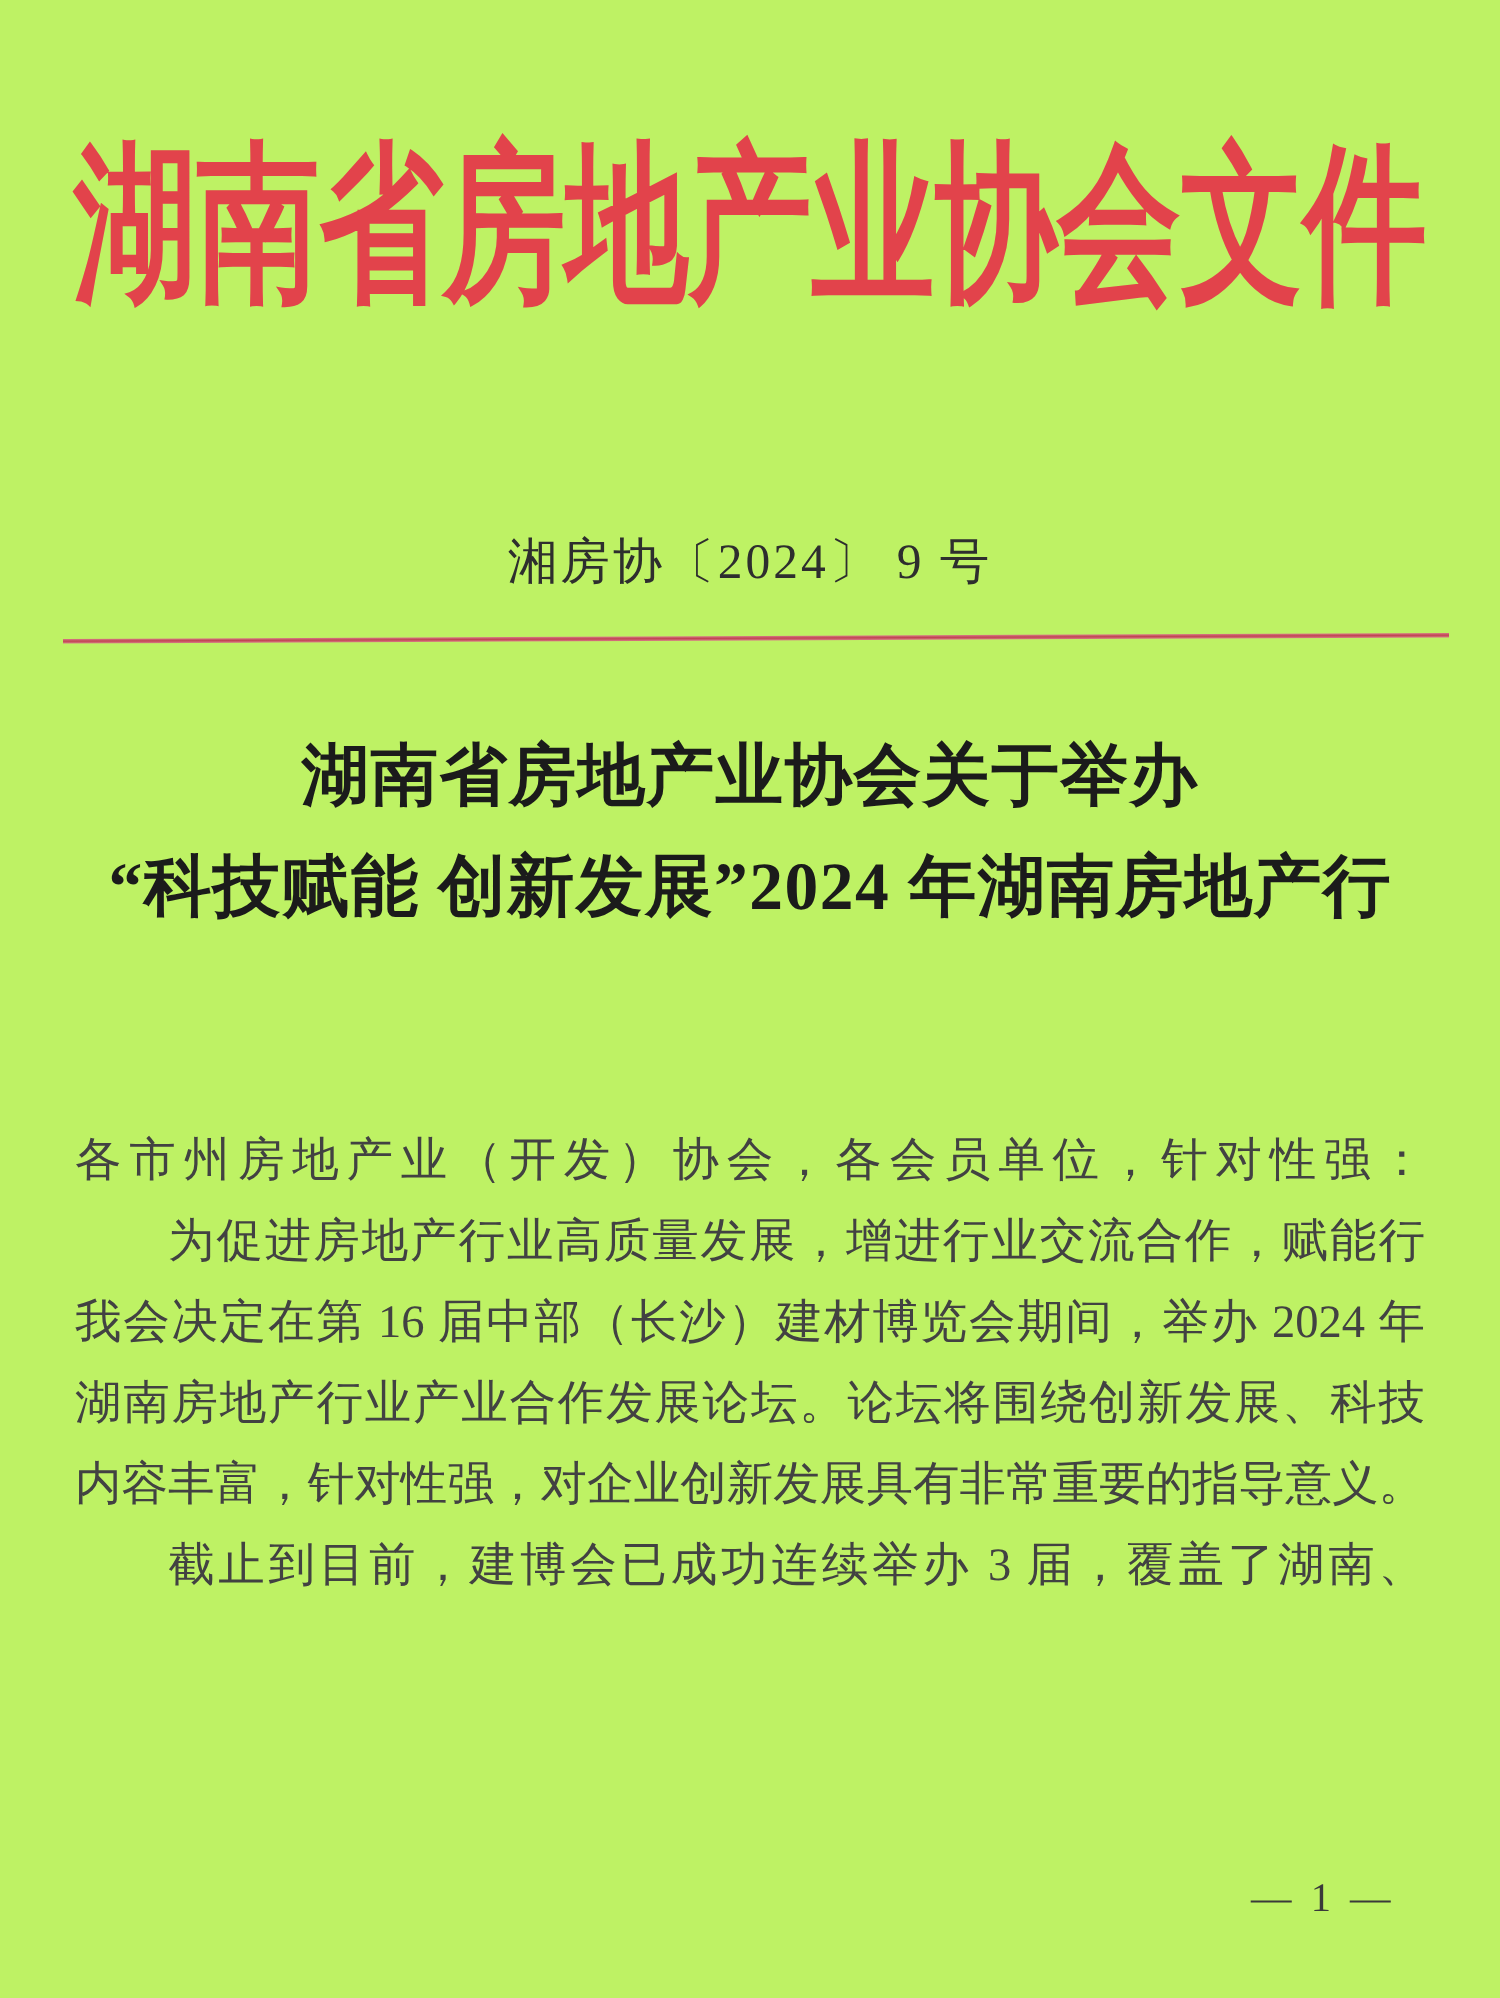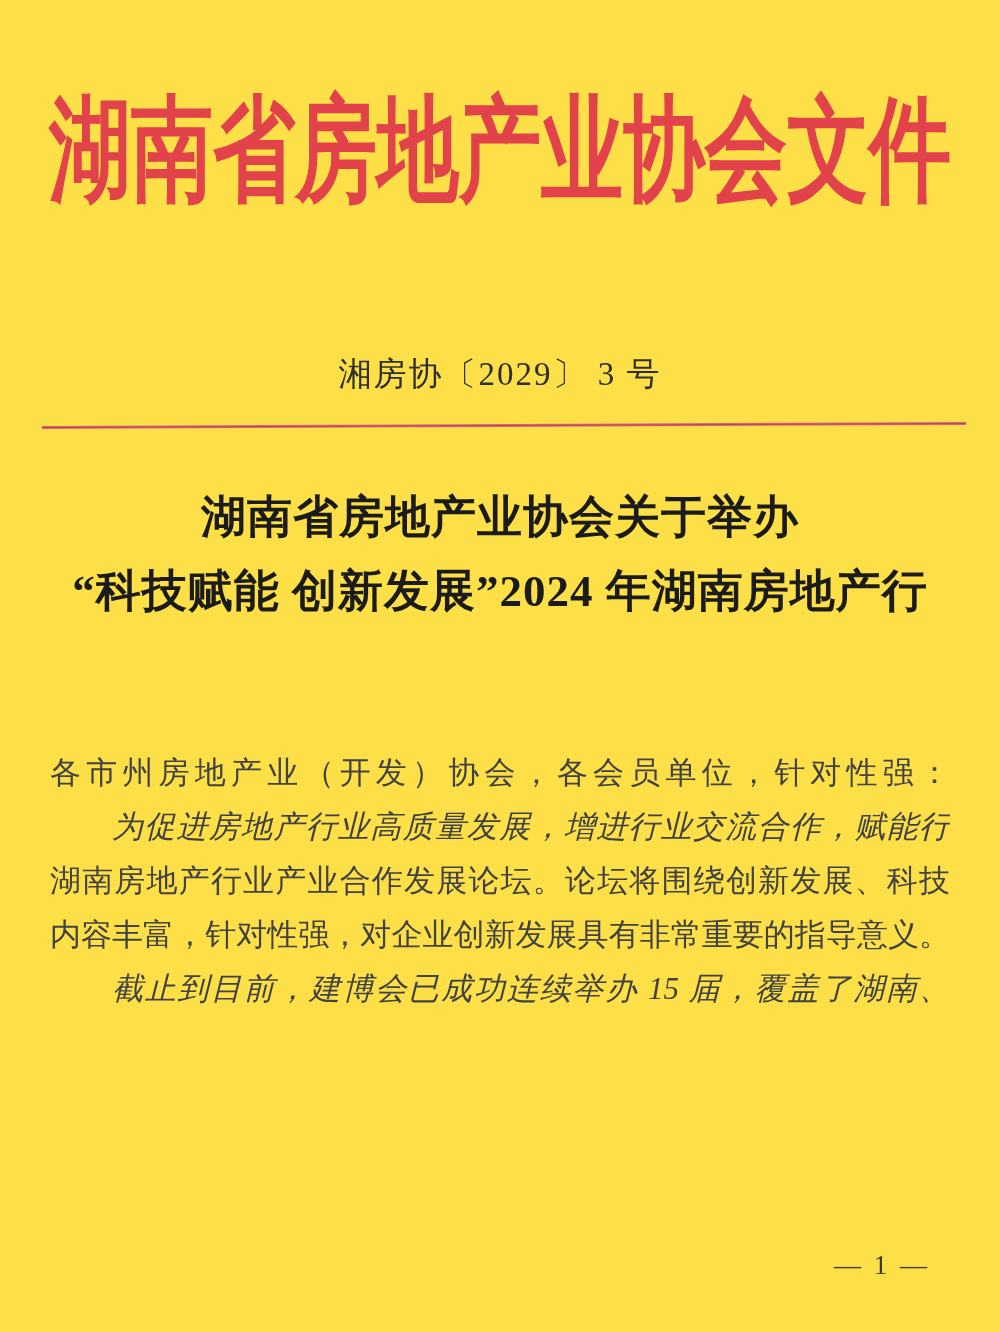--- a/index.html
+++ b/index.html
@@ -5,21 +5,21 @@
   html, body { margin: 0; padding: 0; }
   body {
     width: 1000px; height: 1332px;
     background: #ffffff;
     font-family: "Liberation Serif", "DejaVu Serif", serif;
     position: relative;
     overflow: hidden;
   }
   .page {
     position: absolute; inset: 0;
-    background: #fde047;
+    background: #bef264;
   }
   
   .masthead {
     position: absolute;
     top: 74px; left: 0; width: 100%;
     text-align: center;
     font-size: 82px;
     font-weight: 700;
     color: #e2434b;
     letter-spacing: 0px;
@@ -67,50 +67,51 @@
     line-height: 54px;
     color: #424242;
     letter-spacing: 0px;
   }
   .line {
     text-align: justify;
     text-align-last: justify;
     height: 54px;
     overflow: hidden;
   }
-  .line.indent { text-indent: 2em; font-style: italic; }
+  .line.indent { text-indent: 2em; }
   
   .footer {
     position: absolute;
     top: 1250px; right: 70px;
     font-size: 27px;
     color: #3a3a3a;
     letter-spacing: 3px;
     white-space: nowrap;
   }
 </style>
 </head>
 <body>
 
 <div class="page">
 
   <div class="masthead">湖南省房地产业协会文件</div>
 
-  <div class="doc-number">湘房协〔2029〕 3 号</div>
+  <div class="doc-number">湘房协〔2024〕 9 号</div>
 
   <div class="divider"></div>
 
   <div class="notice-title">
     <div class="t-line">湖南省房地产业协会关于举办</div>
     <div class="t-line">“科技赋能 创新发展”2024 年湖南房地产行</div>
   </div>
 
   <div class="body-text">
     <div class="line">各市州房地产业（开发）协会，各会员单位，针对性强：</div>
     <div class="line indent">为促进房地产行业高质量发展，增进行业交流合作，赋能行</div>
+    <div class="line">我会决定在第 16 届中部（长沙）建材博览会期间，举办 2024 年</div>
     <div class="line">湖南房地产行业产业合作发展论坛。论坛将围绕创新发展、科技</div>
     <div class="line">内容丰富，针对性强，对企业创新发展具有非常重要的指导意义。</div>
-    <div class="line indent">截止到目前，建博会已成功连续举办 15 届，覆盖了湖南、</div>
+    <div class="line indent">截止到目前，建博会已成功连续举办 3 届，覆盖了湖南、</div>
   </div>
 
   <div class="footer">— 1 —</div>
 
 </div>
 
 </body></html>

